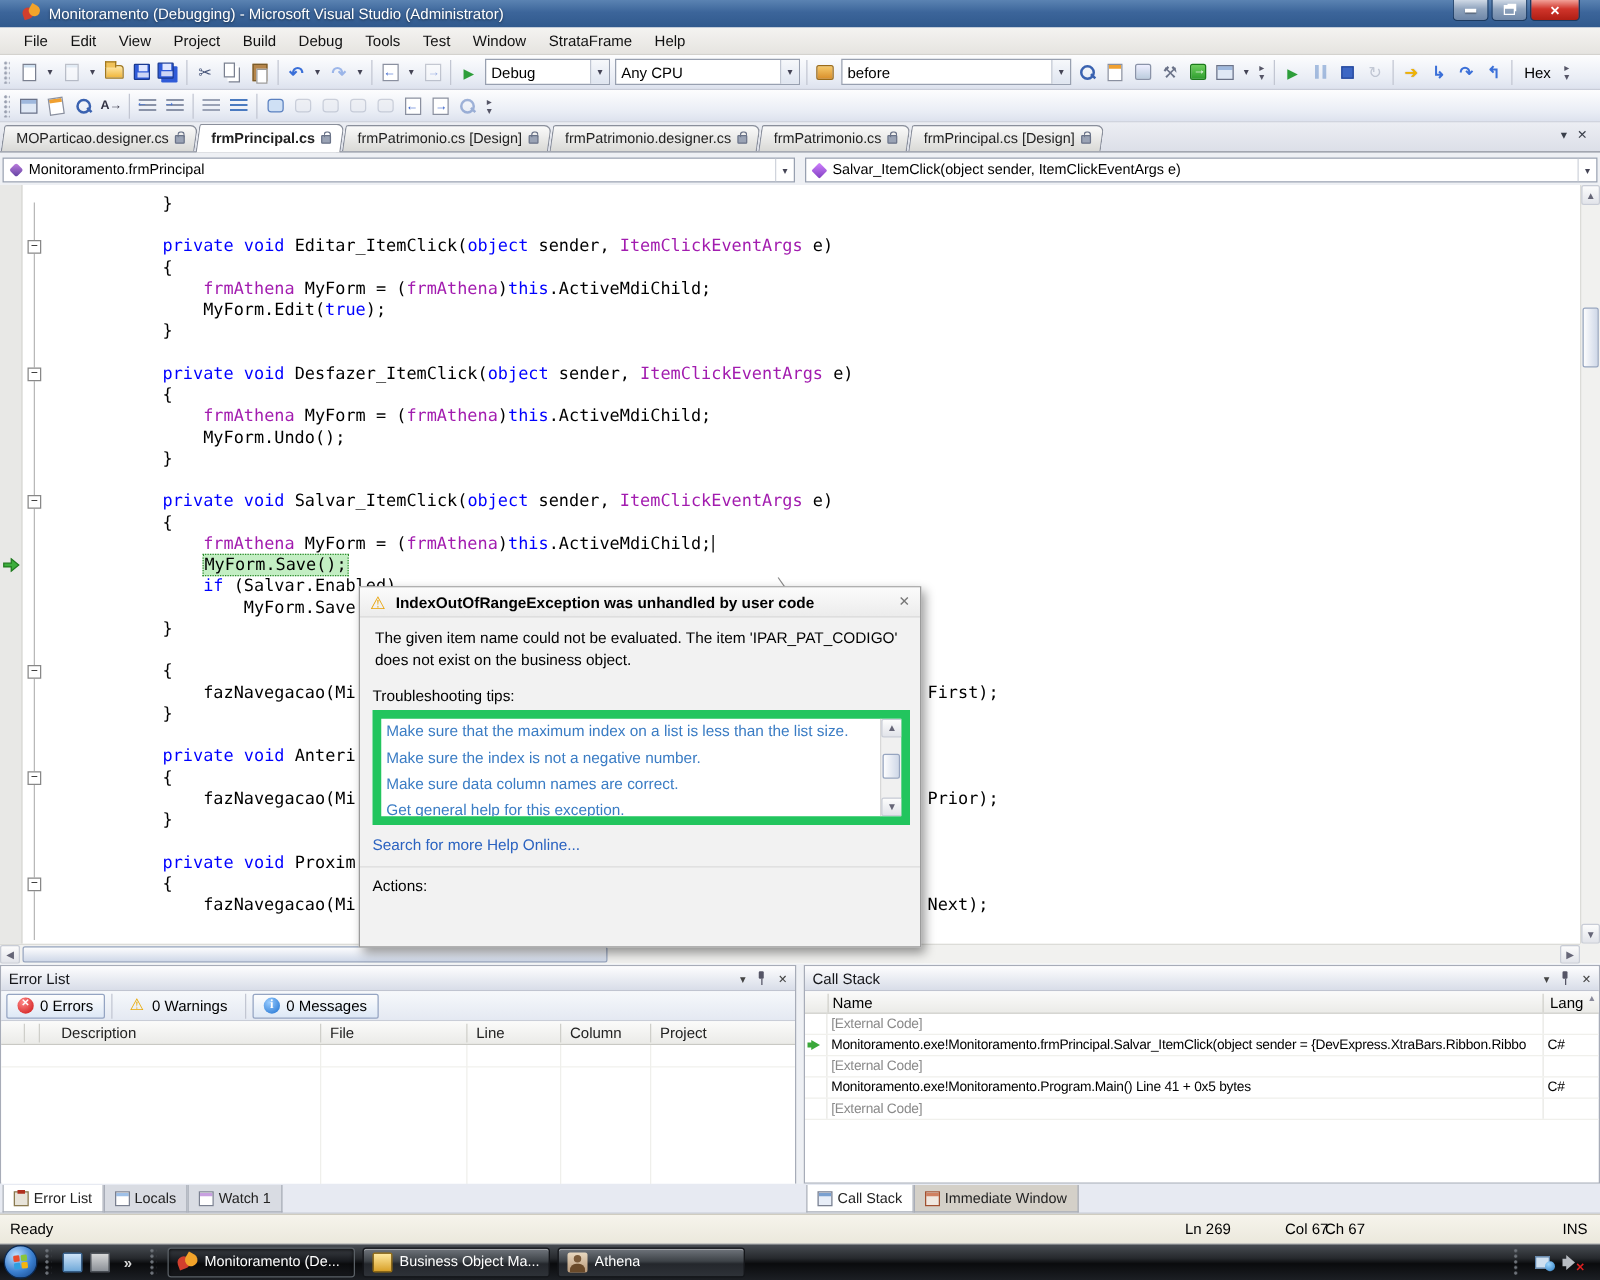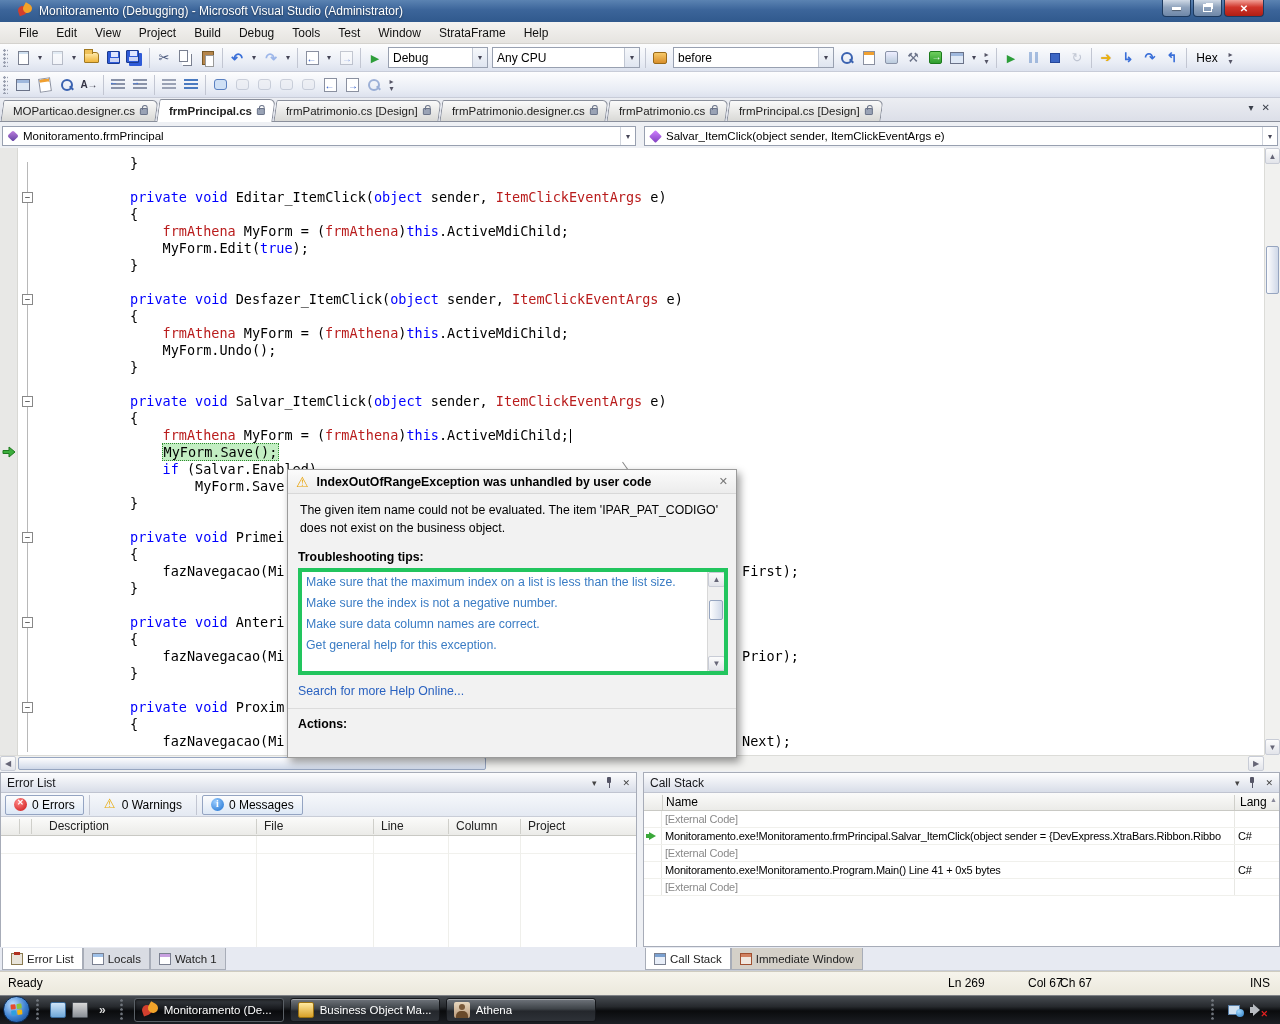--- a/index.html
+++ b/index.html
@@ -100,21 +100,21 @@
   .classicon{width:10px;height:10px;margin:0 5px;background:linear-gradient(135deg,#c080e0,#6040a0);transform:rotate(45deg) scale(.8);border-radius:2px}
   .methodicon{width:9px;height:9px;margin:0 6px;background:linear-gradient(135deg,#d080ff,#8040c0);transform:rotate(45deg);border-radius:1px}
   .nav-text{font-size:11.5px}
 
   
   #editor{position:absolute;left:0;top:148px;width:1280px;height:623px;background:#fff;overflow:hidden}
   #ind-margin{position:absolute;left:0;top:0;width:18px;height:607px;background:#e8e8e6;border-right:1px solid #d8d8d4}
   #fold-line{position:absolute;left:27px;top:14px;width:1px;height:590px;background:#b8b8b8}
   #code{position:absolute;left:0;top:7px;width:1263px}
   .codeline{height:17px;line-height:17px;white-space:pre;font-family:"DejaVu Sans Mono",monospace;font-size:13.5px;padding-left:65px;position:relative}
-  .kw{color:#0000ff}.ty{color:#b91c1c}.pl{color:#000}
+  .kw{color:#0000ff}.ty{color:#a21caf}.pl{color:#000}
   .hl{background:#c3eec3;border:1px dotted #2e8b2e;padding:0 1px;margin-left:-1px}
   .frag{position:absolute;top:0}
   .caret{display:inline-block;width:1px;height:14px;background:#000;vertical-align:middle;margin-left:1px}
   .foldbox{position:absolute;left:22px;width:11px;height:11px;background:#fff;border:1px solid #888;color:#333;font:9px/9px "DejaVu Sans Mono",monospace;text-align:center;z-index:3}
   .foldbox::before{content:"\2212"}
   #cur-arrow{position:absolute;left:2px;z-index:3}
   #callout-line{position:absolute;left:622px;top:314px;width:1px;height:30px;background:#888;transform:rotate(-35deg);transform-origin:top}
 
   
   .vscroll{position:absolute;right:0;top:0;width:16px;height:607px;background:#f1f1ef;border-left:1px solid #dcdcd8}
@@ -125,22 +125,22 @@
   .hthumb{background:linear-gradient(#fdfdfe,#cfd8e8)}
 
   
   #popup{position:absolute;left:287px;top:321px;width:450px;height:289px;background:#f2f2f2;border:1px solid #9b9b9b;box-shadow:3px 4px 8px rgba(0,0,0,.4);z-index:10;font-size:12.3px}
   #popup-header{height:24px;background:linear-gradient(#fbfbfb,#ececec);border-bottom:1px solid #d8d8d8;display:flex;align-items:center;padding:0 8px}
   .warn-icon::before{content:"\26A0";color:#e8a000;font-size:14px;margin-right:8px}
   #popup-title{font-weight:bold;font-size:12.3px}
   .popup-close{margin-left:auto;color:#777;font-size:11px}
   .popup-close::before{content:"\2715"}
   #popup-msg{padding:8px 12px 4px 12px;line-height:1.45}
-  .popup-label{font-weight:bold;padding:8px 12px 4px 10px}
-  #tips-box{margin:0 8px 0 10px;height:107px;background:#fff;border:4px solid #22c55e;position:relative;overflow:hidden}
+  .popup-label{font-weight:normal;padding:8px 12px 4px 10px}
+  #tips-box{margin:0 8px 0 10px;height:92px;background:#fff;border:7px solid #22c55e;position:relative;overflow:hidden}
   .tip-item{height:21px;line-height:21px;padding-left:4px;color:#3a7cc4;white-space:nowrap}
   .tips-scroll{position:absolute;right:0;top:0;width:17px;height:100%;background:#f0f0f0;border-left:1px solid #d8d8d8}
   .tips-scroll .sarrow{width:17px;height:15px}
   #search-link{display:block;padding:9px 12px 8px 10px;color:#2a62c0}
   .popup-sep{border-top:1px solid #dcdcdc;margin:2px 0 0 0}
   .action-link{display:block;padding:3px 12px 3px 10px;color:#2a62c0;line-height:16px}
 
   
   #bottom{position:absolute;left:0;top:772px;width:1280px;height:175px;background:#eef0f4}
   .panel{position:absolute;top:0;height:175px;background:#fff;border:1px solid #a7acb8}
@@ -321,21 +321,21 @@
     <span class="cdd dd"></span>
   </span>
   <span class="combo" style="width:148px">
     <span class="cval">Any CPU</span>
     <span class="cdd dd"></span>
   </span>
   <span class="tsep"></span>
   <span class="tbtn">
       <span class="ic ic-binocular"></span>
     </span>
-  <span class="combo" style="width:161px">
+  <span class="combo" style="width:184px">
     <span class="cval"><input value="before" style=""></span>
     <span class="cdd dd"></span>
   </span>
   <span class="tbtn">
       <span class="ic ic-find"></span>
     </span>
   <span class="tbtn">
       <span class="ic ic-props"></span>
     </span>
   <span class="tbtn">
@@ -502,21 +502,20 @@
       <div class="codeline"><span class="pl">        }</span></div>
       <div class="codeline"></div>
       <div class="codeline"><span class="pl">        </span><span class="kw">private</span><span class="pl"> </span><span class="kw">void</span><span class="pl"> Salvar_ItemClick(</span><span class="kw">object</span><span class="pl"> sender, </span><span class="ty">ItemClickEventArgs</span><span class="pl"> e)</span></div>
       <div class="codeline"><span class="pl">        {</span></div>
       <div class="codeline"><span class="pl">            </span><span class="ty">frmAthena</span><span class="pl"> MyForm = (</span><span class="ty">frmAthena</span><span class="pl">)</span><span class="kw">this</span><span class="pl">.ActiveMdiChild;</span><span class="caret"></span></div>
       <div class="codeline"><span class="pl">            </span><span class="hl">MyForm.Save();</span></div>
       <div class="codeline"><span class="pl">            </span><span class="kw">if</span><span class="pl"> (Salvar.Enabled)</span></div>
       <div class="codeline"><span class="pl">                MyForm.Save</span></div>
       <div class="codeline"><span class="pl">        }</span></div>
       <div class="codeline"></div>
-      <div class="codeline"><span class="pl">        </span><span class="kw">private</span><span class="pl"> </span><span class="kw">void</span><span class="pl"> Primei</span></div>
       <div class="codeline"><span class="pl">        {</span></div>
       <div class="codeline"><span class="pl">            fazNavegacao(Mi</span><span class="frag pl" style="left: 742px;">First);</span></div>
       <div class="codeline"><span class="pl">        }</span></div>
       <div class="codeline"></div>
       <div class="codeline"><span class="pl">        </span><span class="kw">private</span><span class="pl"> </span><span class="kw">void</span><span class="pl"> Anteri</span></div>
       <div class="codeline"><span class="pl">        {</span></div>
       <div class="codeline"><span class="pl">            fazNavegacao(Mi</span><span class="frag pl" style="left: 742px;">Prior);</span></div>
       <div class="codeline"><span class="pl">        }</span></div>
       <div class="codeline"></div>
       <div class="codeline"><span class="pl">        </span><span class="kw">private</span><span class="pl"> </span><span class="kw">void</span><span class="pl"> Proxim</span></div>

